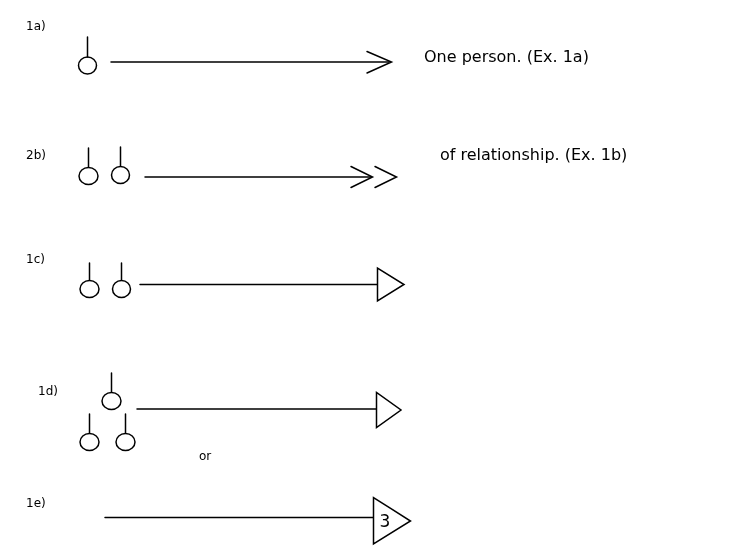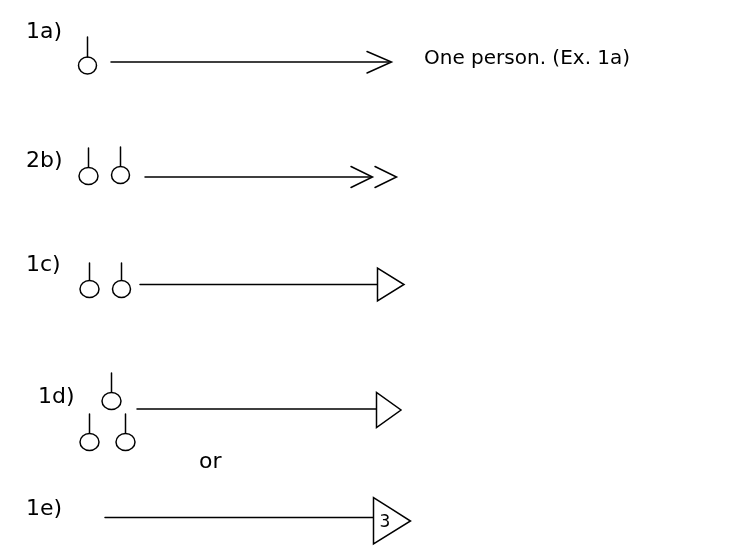--- a/index.html
+++ b/index.html
@@ -16,28 +16,28 @@
     overflow: hidden;
     border-right: 1px solid #e2e2e2;
   }
   .canvas svg {
     position: absolute;
     left: 0;
     top: 0;
   }
   .lbl {
     position: absolute;
-    font-size: 22px;
+    font-size: 12px;
     line-height: 1;
     color: #000000;
     white-space: nowrap;
   }
   .cap {
     position: absolute;
-    font-size: 20px;
+    font-size: 16px;
     line-height: 34px;
     color: #000000;
     white-space: nowrap;
   }
   .tri-num {
     font-size: 17px;
     font-family: "DejaVu Sans", "Liberation Sans", sans-serif;
   }
 </style>
 </head>
@@ -97,16 +97,17 @@
   <div class="lbl" style="left:38px; top:385px">1d)</div>
   <div class="lbl" style="left:26px; top:497px">1e)</div>
 
   <div class="lbl" style="left:199px; top:450px">or</div>
 
   <div class="cap" style="left:424px; top:40px">
     <div>One person. (Ex. 1a)</div>
   </div>
 
   <div class="cap" style="left:440px; top:138px">
+    <div>of relationship. (Ex. 1b)</div>
   </div>
 
 
 </div>
 
 </body></html>

